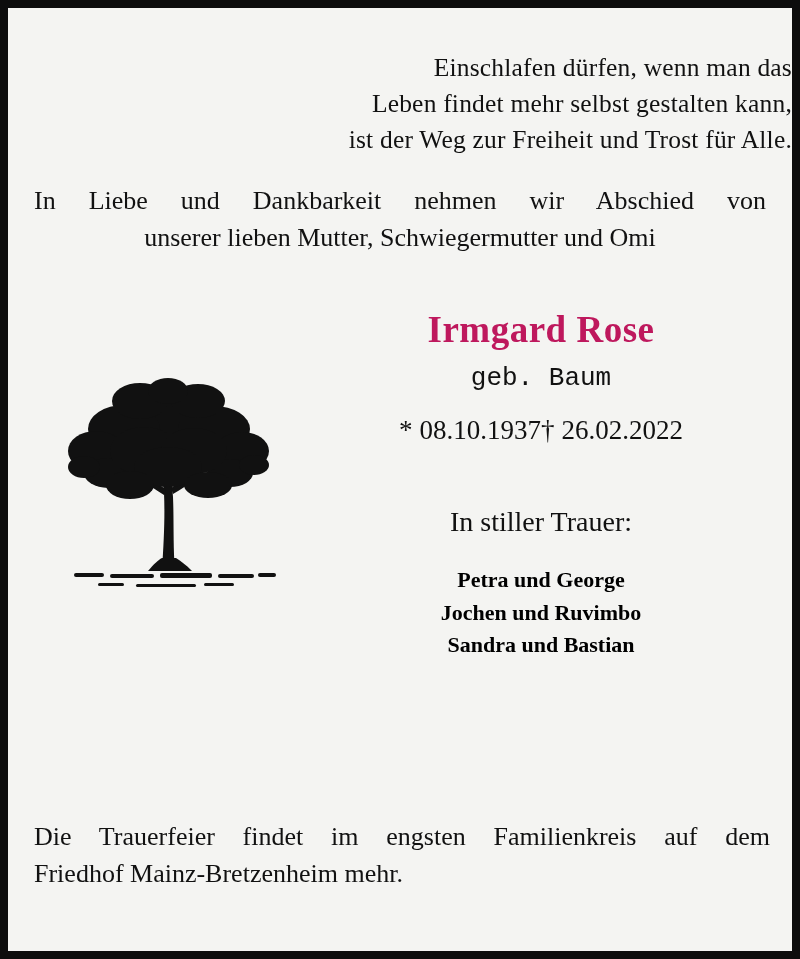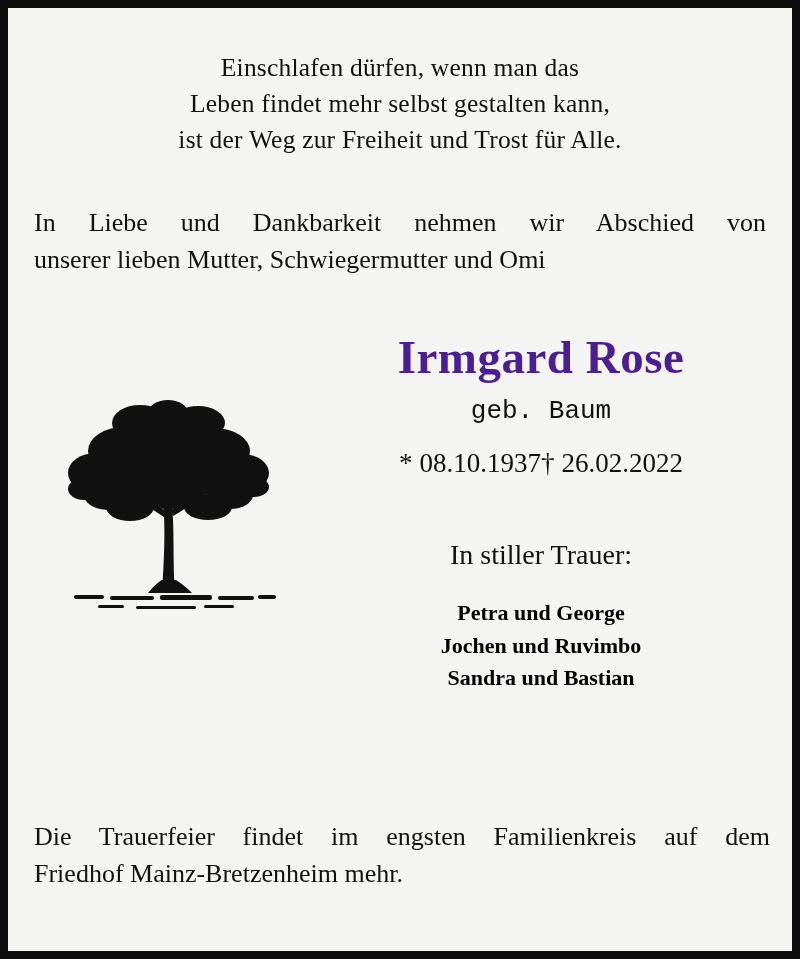--- a/index.html
+++ b/index.html
@@ -36,39 +36,40 @@
     margin-top: 42px;
     text-align: center;
     font-size: 25.5px;
     line-height: 1.42;
     letter-spacing: 0.2px;
     color: #111;
   }
   .poem .line {
     display: block;
     white-space: nowrap;
+    text-align: right;
   }
 
   
   .intro {
-    margin-top: 46px;
+    margin-top: 24px;
     padding: 0 26px;
     font-size: 26px;
     line-height: 1.42;
     color: #111;
   }
   .intro .line1 {
     display: block;
     text-align: justify;
     text-align-last: justify;
     white-space: nowrap;
   }
   .intro .line2 {
     display: block;
-    text-align: left;
+    text-align: center;
     white-space: nowrap;
   }
 
   
   .body-area {
     position: relative;
     margin-top: 24px;
     height: 470px;
   }
   .tree {
@@ -85,26 +86,26 @@
   }
 
   .right-col {
     position: absolute;
     left: 300px;
     right: 18px;
     top: 0;
     text-align: center;
   }
   .name {
-    font-size: 47px;
+    font-size: 37px;
     font-weight: bold;
     letter-spacing: 0.5px;
     line-height: 1.1;
     margin-top: 30px;
-    color: #4c1d95;
+    color: #be185d;
   }
   .maiden {
     font-size: 26px;
     margin-top: 12px;
     color: #111;
     font-family: Liberation Mono, monospace;
   }
   .dates {
     margin-top: 22px;
     font-size: 27px;

